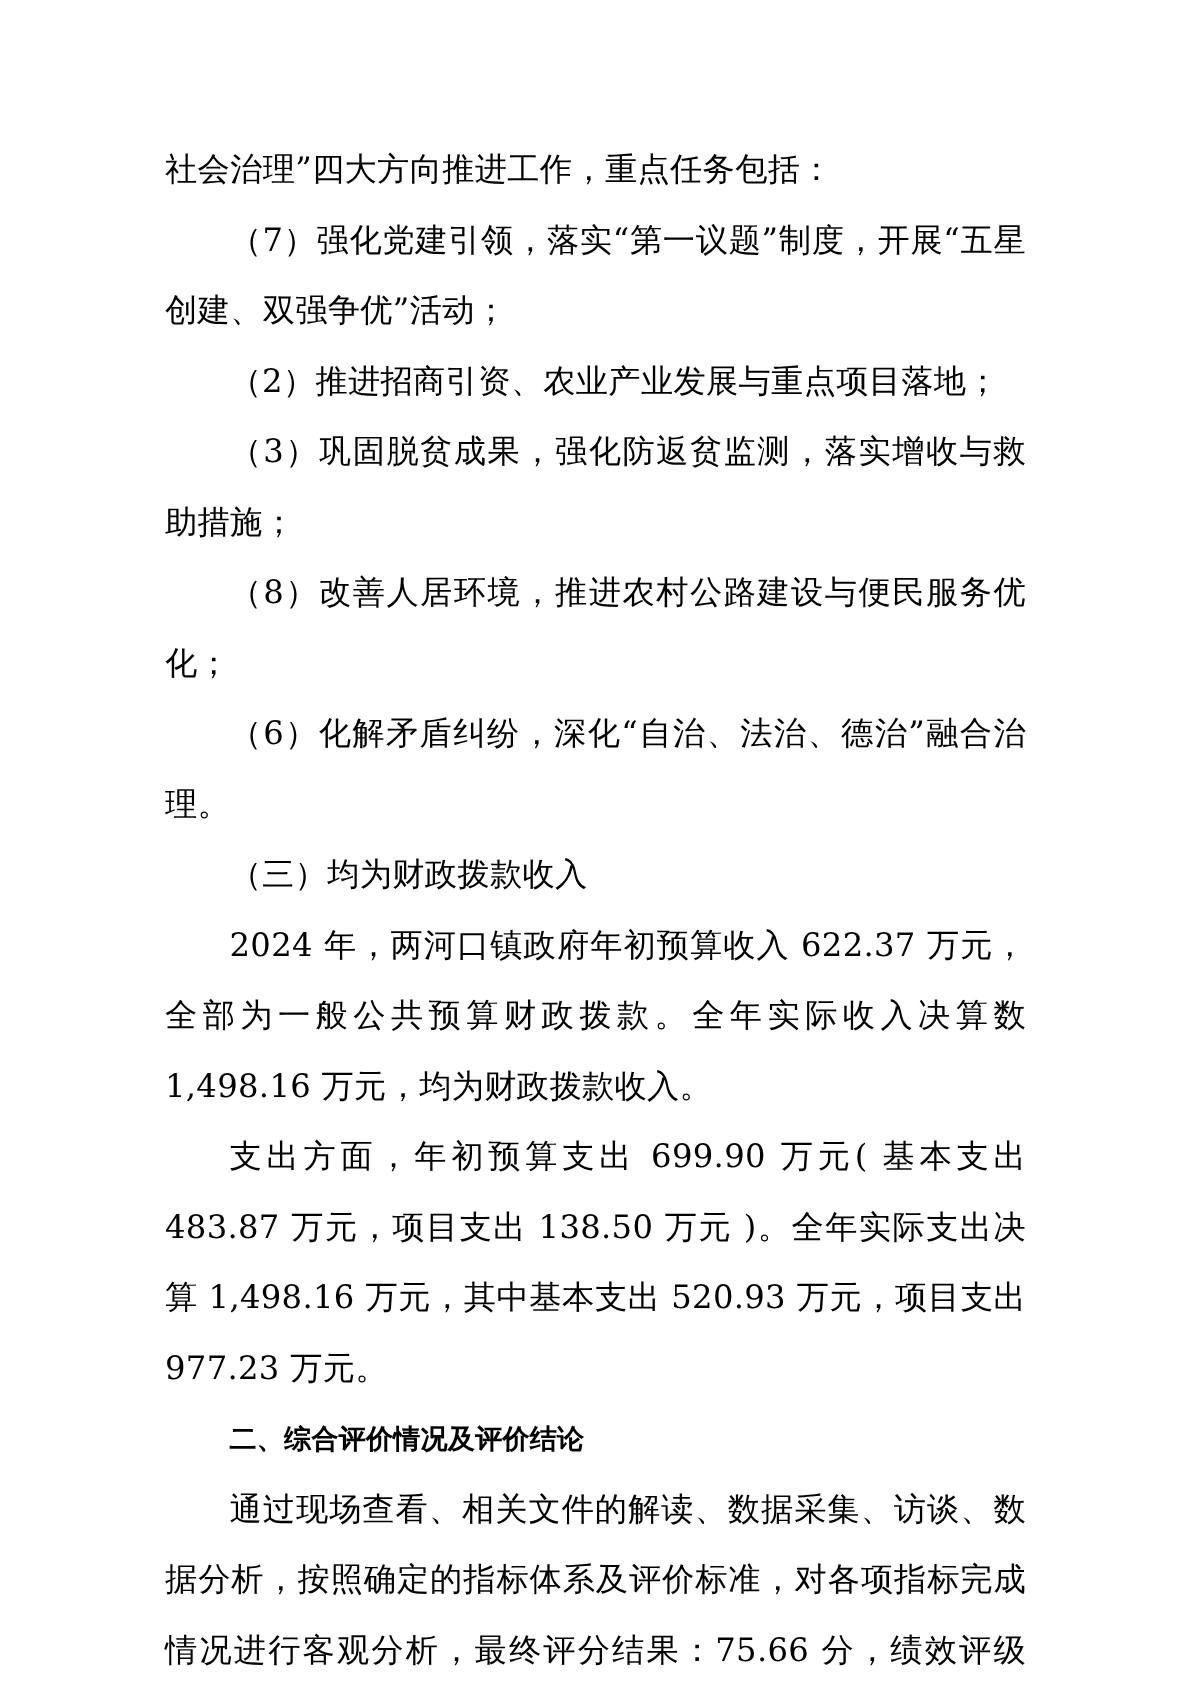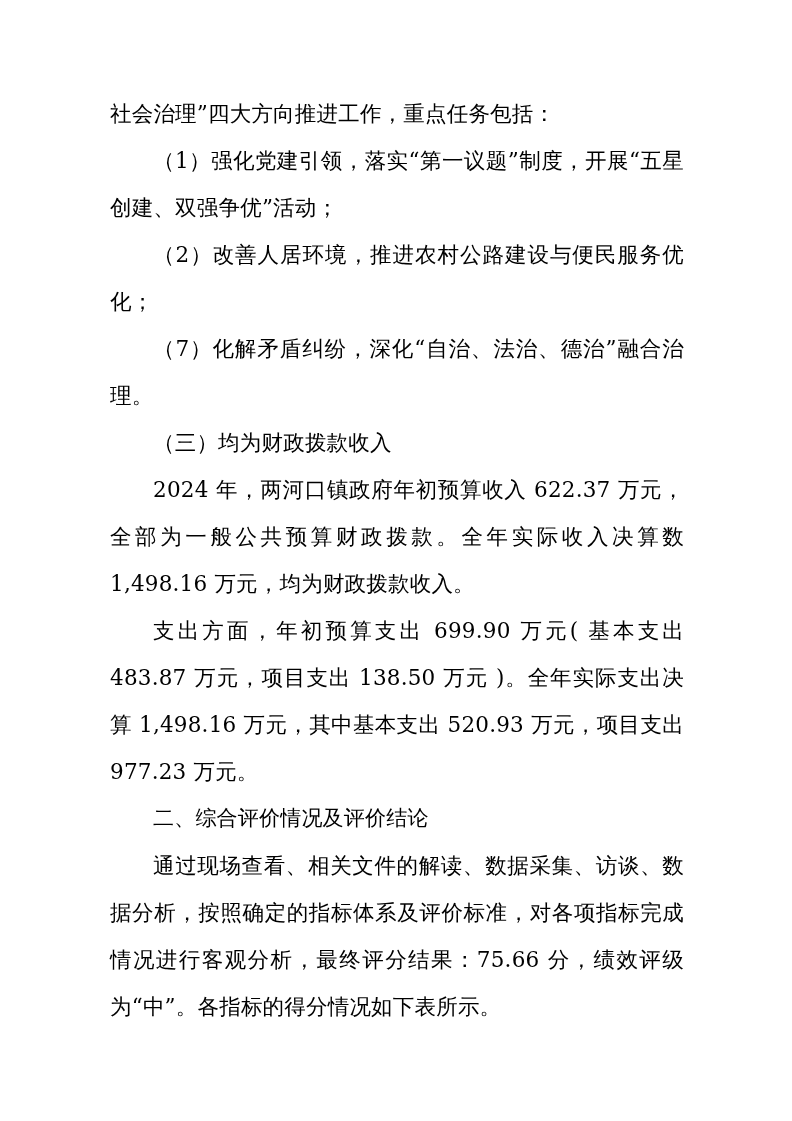--- a/index.html
+++ b/index.html
@@ -30,36 +30,38 @@
   }
   .para {
     margin: 0;
     text-indent: 0;
   }
   .para.indent {
     text-indent: 43px;
   }
   .heading {
     margin: 0;
-    font-weight: normal;
+    font-weight: bold;
     text-indent: 43px;
-    font-size: 21px;
+    font-size: 18px;
     line-height: 47px;
   }
 </style>
 </head>
 <body>
 
 <div class="page">
 
   <div class="body-text">
     <p class="para">社会治理”四大方向推进工作，重点任务包括：</p>
-    <p class="para indent">（1）强化党建引领，落实“第一议题”制度，开展“五星创建、双强争优”活动；</p>
-    <p class="para indent">（2）改善人居环境，推进农村公路建设与便民服务优化；</p>
-    <p class="para indent">（7）化解矛盾纠纷，深化“自治、法治、德治”融合治理。</p>
+    <p class="para indent">（7）强化党建引领，落实“第一议题”制度，开展“五星创建、双强争优”活动；</p>
+    <p class="para indent">（2）推进招商引资、农业产业发展与重点项目落地；</p>
+    <p class="para indent">（3）巩固脱贫成果，强化防返贫监测，落实增收与救助措施；</p>
+    <p class="para indent">（8）改善人居环境，推进农村公路建设与便民服务优化；</p>
+    <p class="para indent">（6）化解矛盾纠纷，深化“自治、法治、德治”融合治理。</p>
     <p class="para indent">（三）均为财政拨款收入</p>
     <p class="para indent">2024 年，两河口镇政府年初预算收入 622.37 万元，全部为一般公共预算财政拨款。全年实际收入决算数 1,498.16 万元，均为财政拨款收入。</p>
     <p class="para indent">支出方面，年初预算支出 699.90 万元( 基本支出 483.87 万元，项目支出 138.50 万元 )。全年实际支出决算 1,498.16 万元，其中基本支出 520.93 万元，项目支出 977.23 万元。</p>
     <p class="heading">二、综合评价情况及评价结论</p>
     <p class="para indent">通过现场查看、相关文件的解读、数据采集、访谈、数据分析，按照确定的指标体系及评价标准，对各项指标完成情况进行客观分析，最终评分结果：75.66 分，绩效评级为“中”。各指标的得分情况如下表所示。</p>
   </div>
 
 </div>
 
 </body></html>

